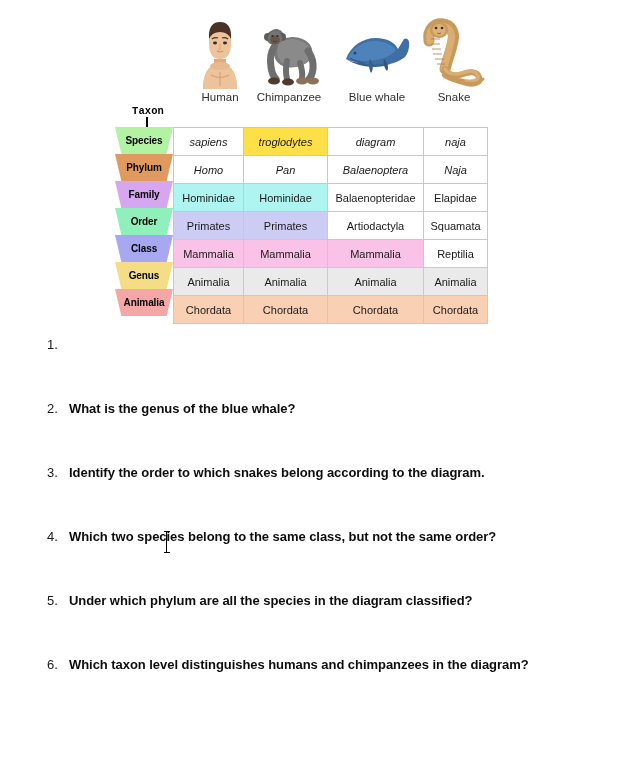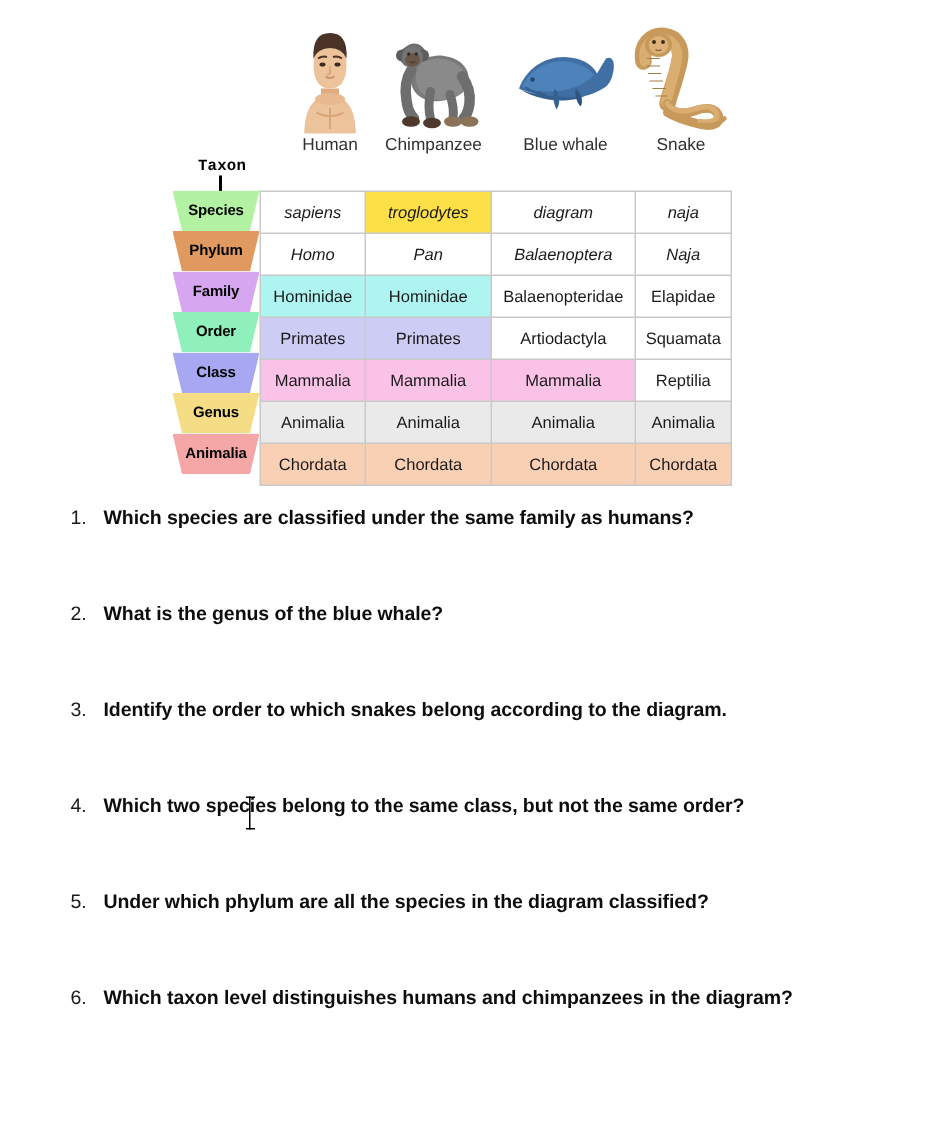--- a/index.html
+++ b/index.html
@@ -364,21 +364,20 @@
       <td style="background:#fad0b4">Chordata</td>
       <td style="background:#fad0b4">Chordata</td>
       <td style="background:#fad0b4">Chordata</td>
     </tr>
   </tbody>
 </table>
 
 <div id="questions">
   <div class="question-row">
     <span class="q-num">1.</span>
-    <span class="q-text">Which species are classified under the same family as humans?</span>
   </div>
   <div class="question-row">
     <span class="q-num">2.</span>
     <span class="q-text">What is the genus of the blue whale?</span>
   </div>
   <div class="question-row">
     <span class="q-num">3.</span>
     <span class="q-text">Identify the order to which snakes belong according to the diagram.</span>
   </div>
   <div class="question-row">

